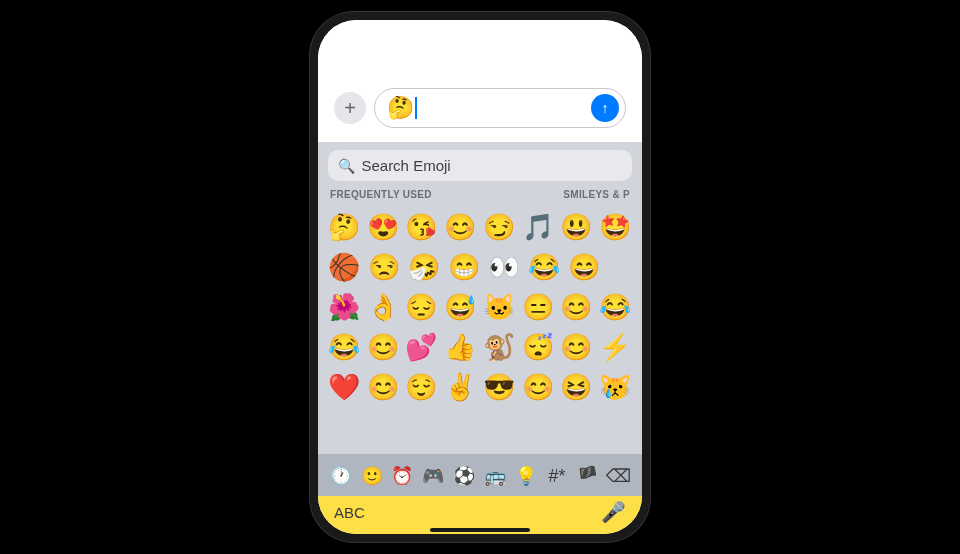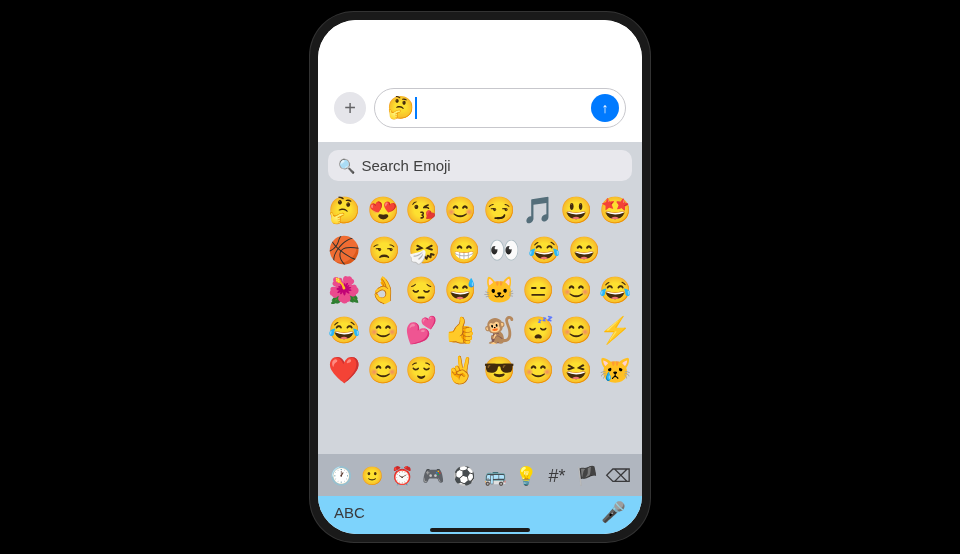--- a/index.html
+++ b/index.html
@@ -194,21 +194,21 @@
       display: flex;
       align-items: center;
       justify-content: center;
       font-size: 18px;
       color: #3a3a3c;
       cursor: pointer;
     }
 
     
     .phone-bottom {
-      background: #7dd3fc;
+      background: #fde047;
       padding: 4px 16px 10px 16px;
       display: flex;
       align-items: center;
       justify-content: space-between;
       flex-shrink: 0;
     }
 
     .abc-label {
       font-size: 15px;
       color: #3a3a3c;
@@ -260,20 +260,24 @@
       </div>
     </div>
 
     <div class="keyboard-area">
 
       <div class="emoji-search-bar">
         <span class="search-icon-svg">🔍</span>
         <span class="search-placeholder">Search Emoji</span>
       </div>
 
+      <div class="emoji-categories-header">
+        <span class="category-label">FREQUENTLY USED</span>
+        <span class="category-label">SMILEYS &amp; P</span>
+      </div>
 
       <div class="emoji-grid">
         <div class="emoji-row">
           <div class="emoji-cell">🤔</div>
           <div class="emoji-cell">😍</div>
           <div class="emoji-cell">😘</div>
           <div class="emoji-cell">😊</div>
           <div class="emoji-cell">😏</div>
           <div class="emoji-cell">🎵</div>
           <div class="emoji-cell">😃</div>

